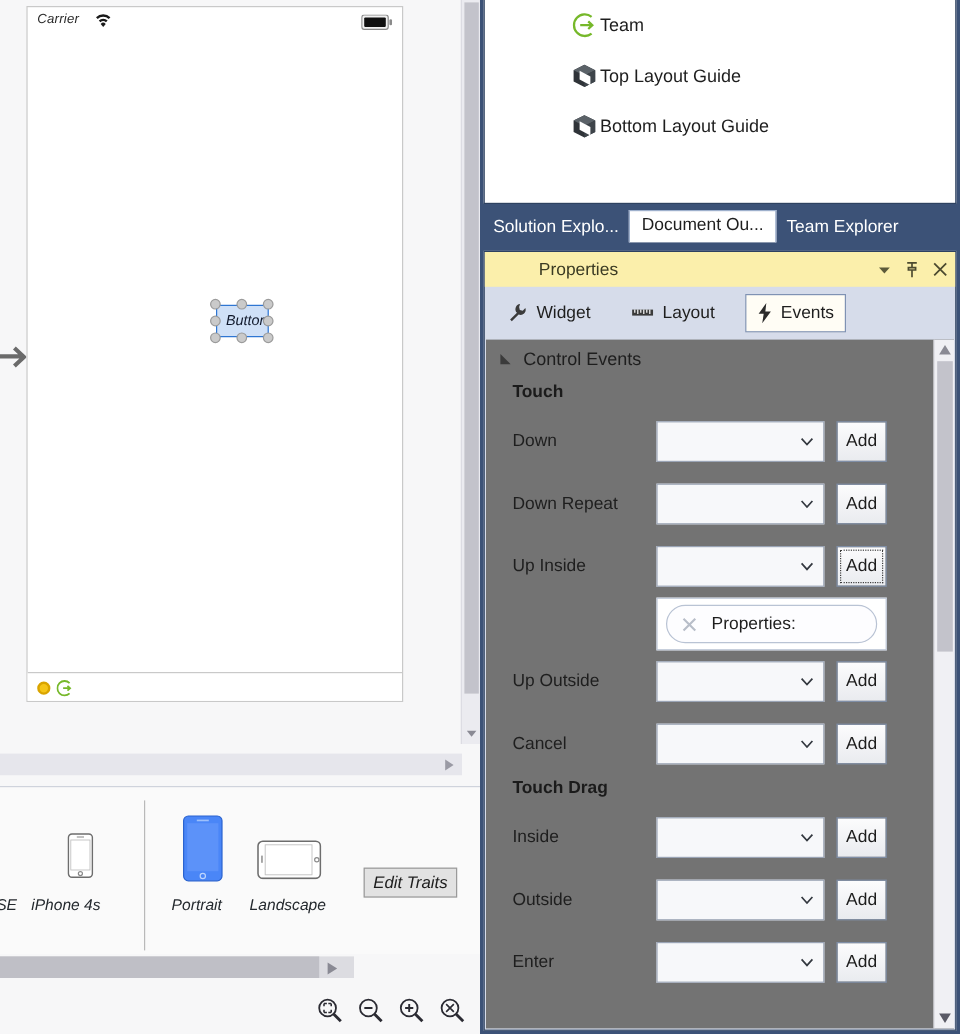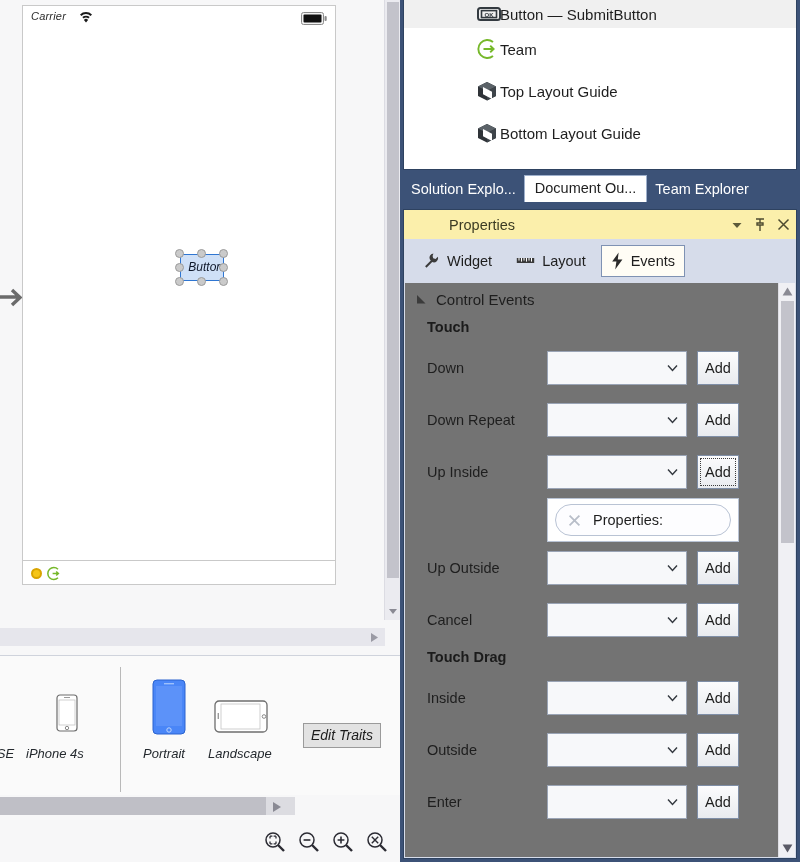--- a/index.html
+++ b/index.html
@@ -159,21 +159,21 @@
   #props-title {
     position: relative; height: 29px; background: #fbefab;
     display: flex; align-items: center;
   }
   #props-title-text { font-size: 14.5px; color: #3b3b23; padding-left: 9px; margin-left: 36px; }
   #props-title-btns {
     position: absolute; right: 6px; top: 0; height: 29px;
     display: flex; align-items: center; gap: 11px;
   }
   #props-tabs {
-    height: 43px; display: flex; align-items: center; padding-left: 10px; gap: 6px;
+    height: 43px; display: flex; align-items: center; padding-left: 10px; gap: 16px;
   }
   .ptab {
     display: flex; align-items: center; gap: 7px;
     font-size: 14.5px; color: #1e1e1e; padding: 6px 9px; cursor: pointer;
   }
   .ptab.active { background: #fffdf5; border: 1px solid #7f92b3; }
   #props-body {
     position: absolute; left: 1px; top: 73px; right: 1px; bottom: 1px;
     background: #737373; overflow: hidden;
   }
@@ -342,28 +342,20 @@
         <path d="M14 14 L20 20" stroke="#2b2b33" stroke-width="2.4"></path>
         <path d="M5.8 5.8 L12.2 12.2 M12.2 5.8 L5.8 12.2" stroke="#2b2b33" stroke-width="1.4"></path>
       </svg>
     </div>
   </div>
 
   <div id="right">
 
     <div id="outline-panel">
 
-      <div class="ol-row" id="ol-row-button">
-        <svg class="ol-icon" viewBox="0 0 26 26">
-          <rect x="2" y="7" width="22" height="12" rx="2.5" fill="none" stroke="#333a40" stroke-width="2"></rect>
-          <rect x="5.5" y="9.6" width="15" height="7" fill="none" stroke="#333a40" stroke-width="1.6"></rect>
-          <text x="13" y="15.6" font-size="6" font-family="Liberation Sans, sans-serif" fill="#333a40" text-anchor="middle" font-weight="bold">OK</text>
-        </svg>
-        <span class="ol-label">Button  —  SubmitButton</span>
-      </div>
 
       <div class="ol-row">
         <svg class="ol-icon" viewBox="0 0 26 26">
           <path d="M19 6 A9 9 0 1 0 19 20" stroke="#76b82a" stroke-width="1.9" fill="none"></path>
           <path d="M9.5 13 H19 M16.2 9.8 L19.6 13 L16.2 16.2" stroke="#76b82a" stroke-width="1.9" fill="none"></path>
         </svg>
         <span class="ol-label">Team</span>
       </div>
 
       <div class="ol-row">

